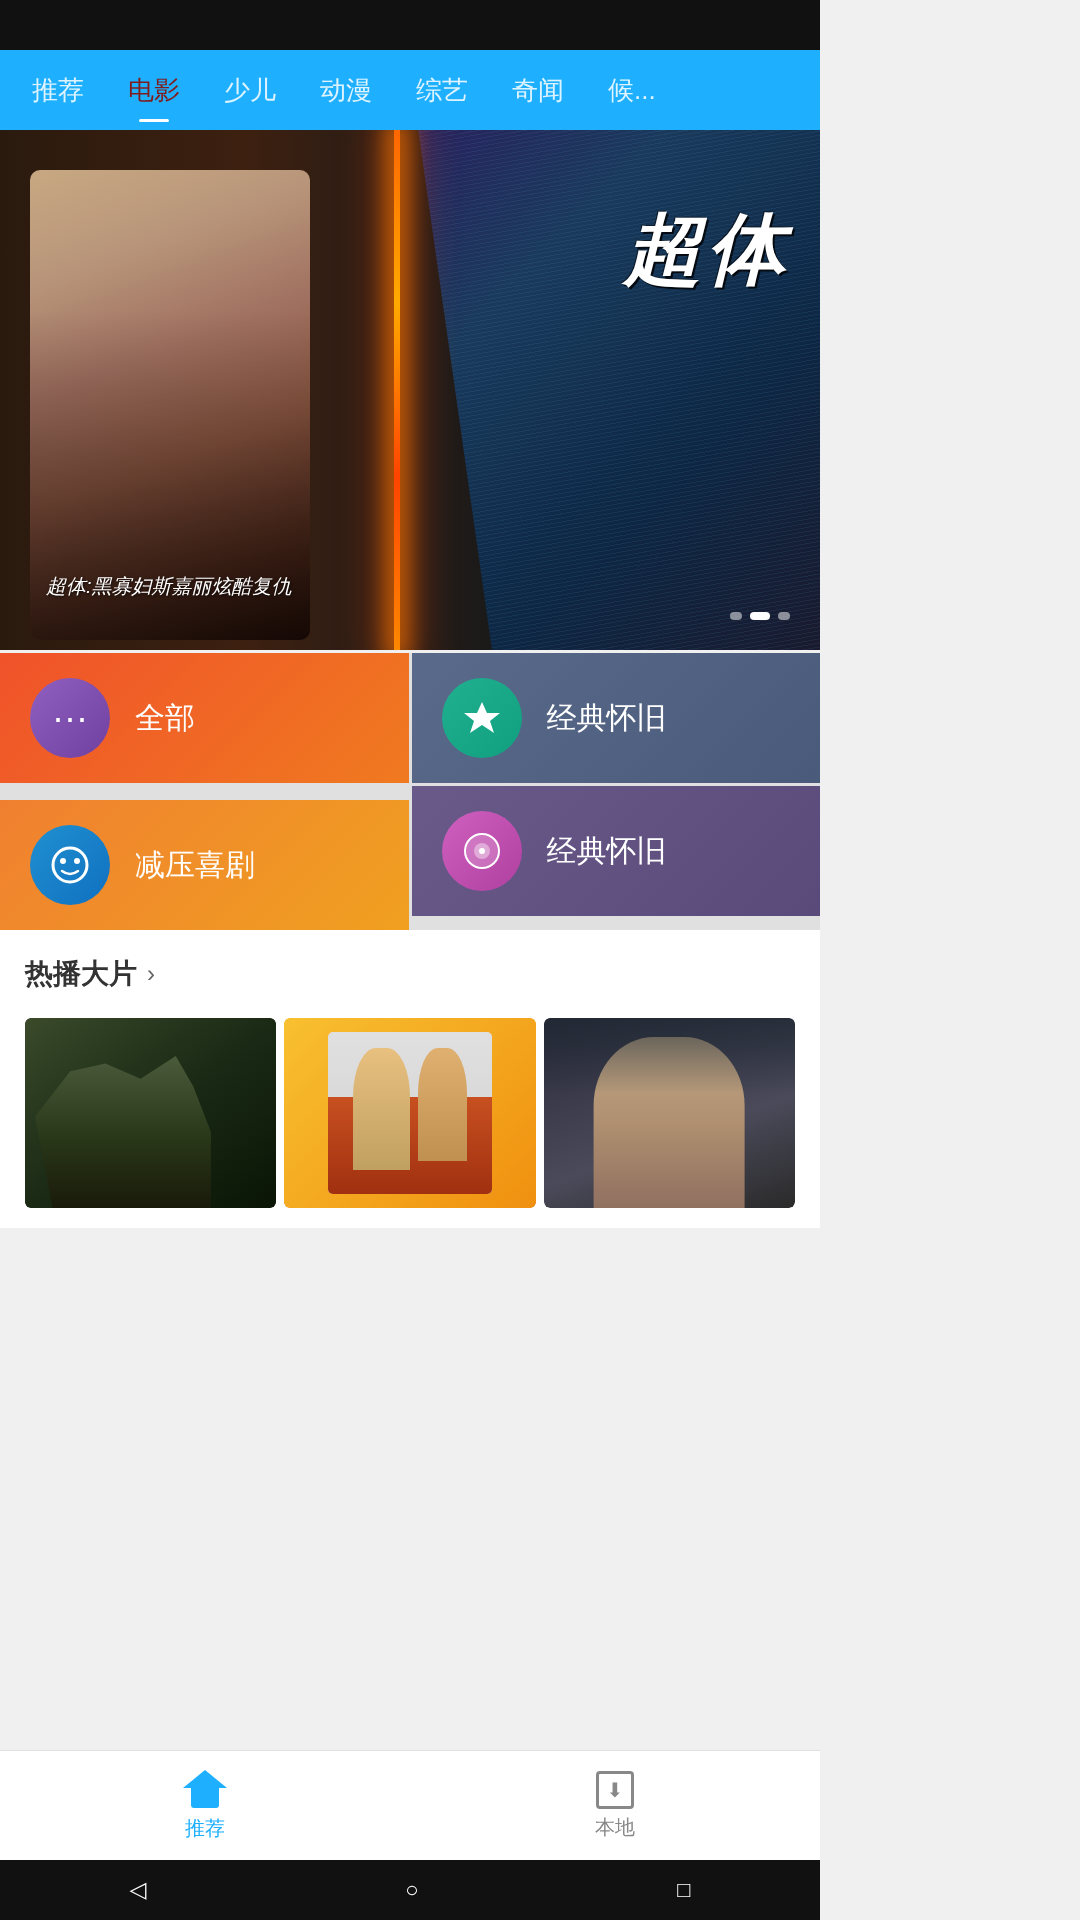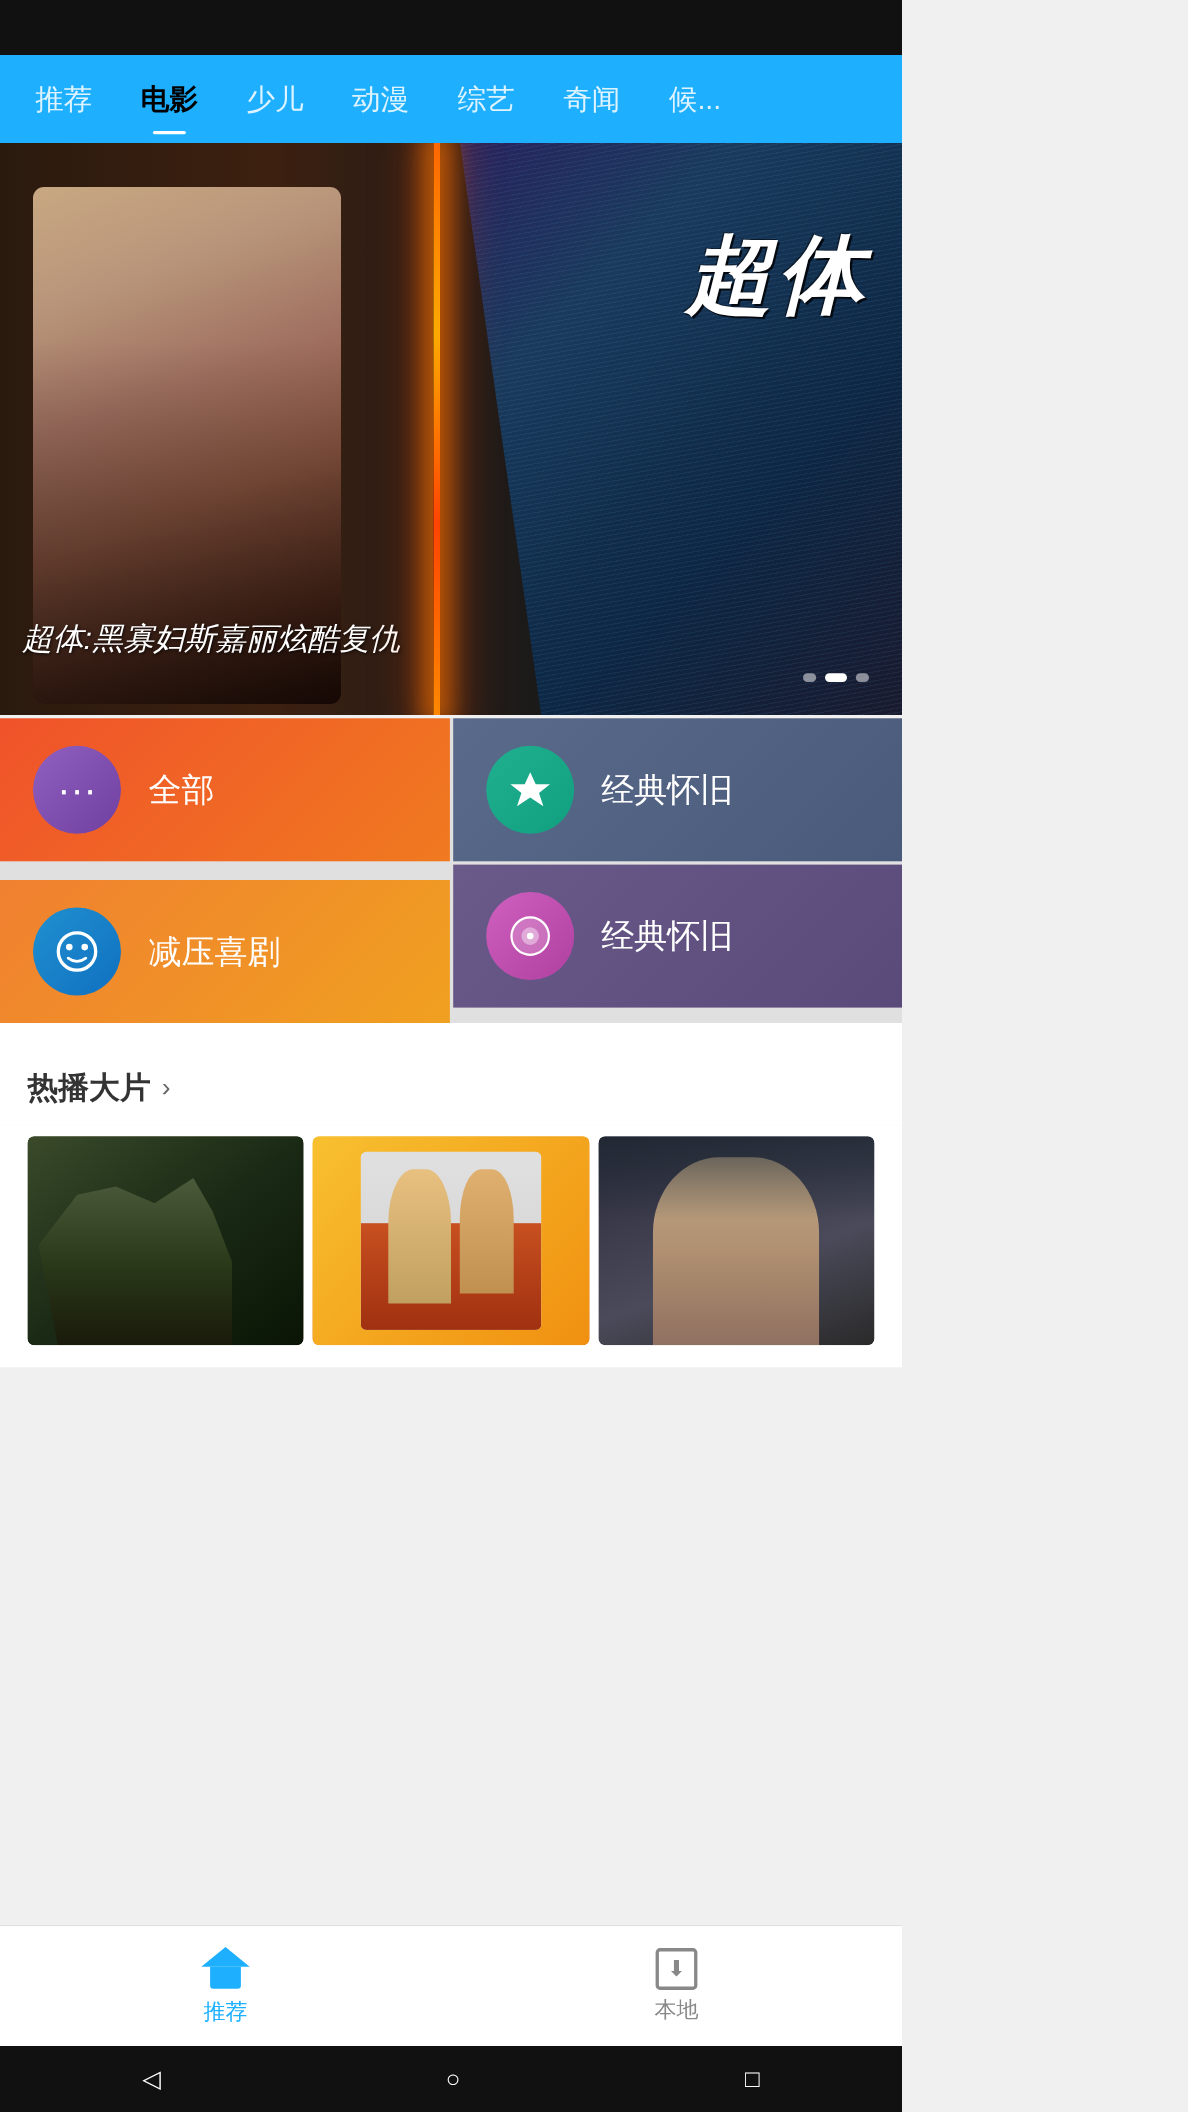--- a/index.html
+++ b/index.html
@@ -37,22 +37,22 @@
       font-size: 26px;
       padding: 0 22px;
       height: 100%;
       display: flex;
       align-items: center;
       cursor: pointer;
       position: relative;
       white-space: nowrap;
     }
     .nav-tab.active {
-      color: #000000;
-      font-weight: bold;
+      color: #7f1d1d;
+      font-weight: normal;
     }
     .nav-tab.active::after {
       content: '';
       position: absolute;
       bottom: 8px;
       left: 50%;
       transform: translateX(-50%);
       width: 30px;
       height: 3px;
       background: #fff;
@@ -129,23 +129,23 @@
       color: #fff;
       font-size: 78px;
       font-weight: 900;
       text-shadow: 2px 2px 0 rgba(0,0,0,0.8), -1px -1px 0 rgba(0,0,0,0.5);
       letter-spacing: 5px;
       line-height: 1;
     }
     .hero-subtitle {
       position: absolute;
       bottom: 50px;
-      left: 20px;
-      color: #fff;
-      font-size: 28px;
+      left: 46px;
+      color: #fff;
+      font-size: 20px;
       text-shadow: 1px 1px 3px rgba(0,0,0,0.8);
     }
     .hero-dots {
       position: absolute;
       bottom: 30px;
       right: 30px;
       display: flex;
       gap: 8px;
     }
     .hero-dot {
@@ -220,21 +220,21 @@
     .category-label {
       color: #fff;
       font-size: 30px;
       font-weight: 500;
     }
 
     
     .section-header {
       display: flex;
       align-items: center;
-      padding: 40px 25px 15px;
+      padding: 25px 25px 15px;
       background: #fff;
     }
     .section-title {
       font-size: 28px;
       color: #333;
       font-weight: bold;
     }
     .section-arrow {
       margin-left: 10px;
       color: #666;

